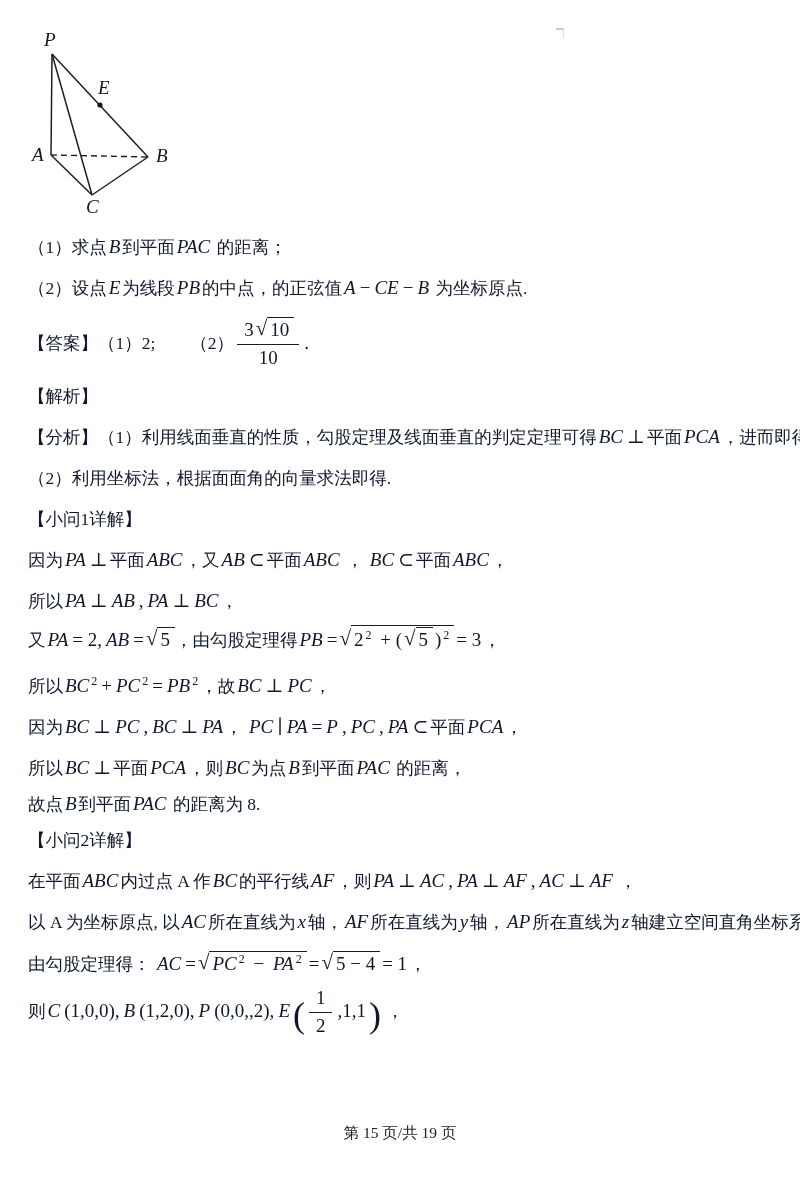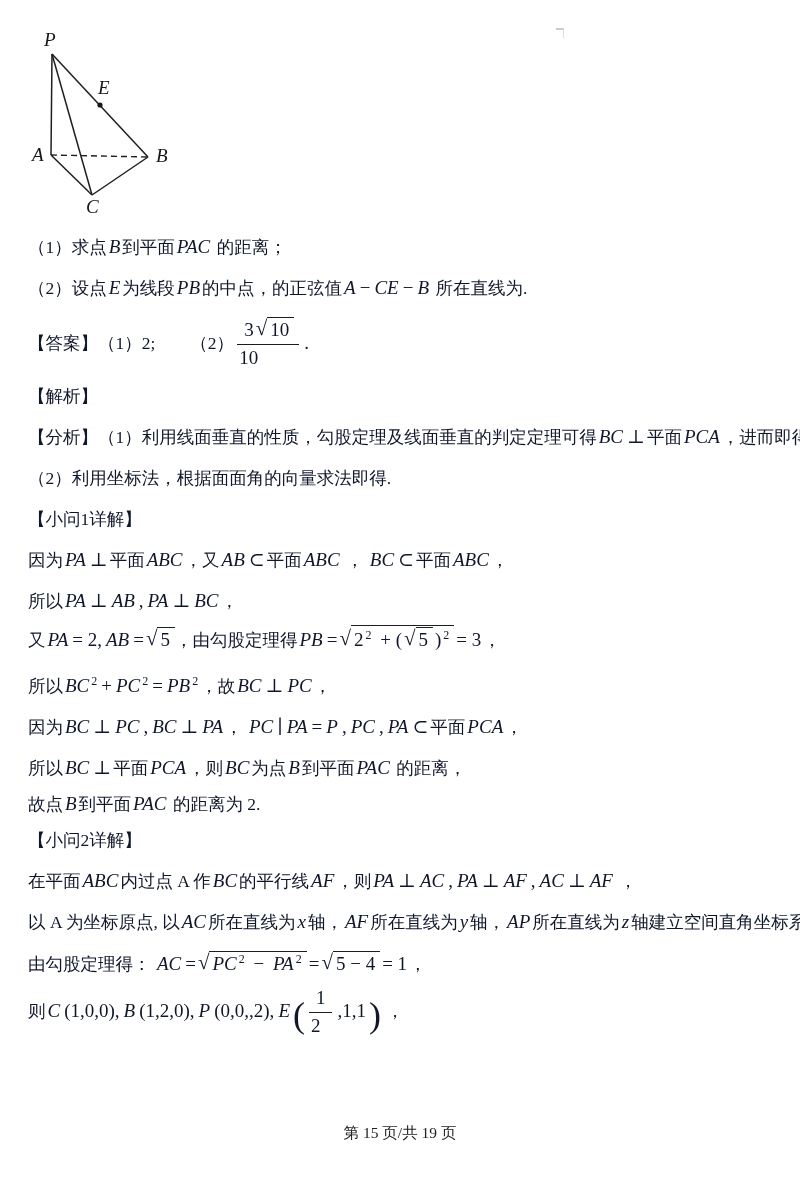--- a/index.html
+++ b/index.html
@@ -20,21 +20,21 @@
     white-space:pre;margin-top:11px;line-height:30px;min-height:30px;
     font-size:17.5px;color:#0f172a;
   }
   .t-c{font-size:17.5px;}
   .t-mi{font-style:italic;font-size:19px;margin:0 2px;}
   .t-mn{font-size:19px;margin:0 2px;}
   .t-sup{font-size:12px;vertical-align:7px;margin-right:2px;}
   .t-sqrt{display:inline;}
   .rs{font-size:21px;display:inline-block;transform:translateY(-1px);}
   .rb{display:inline-block;border-top:1.4px solid #1d1d1d;padding:0 3px 0 1px;line-height:1.25;}
-  .t-frac{display:inline-block;vertical-align:-15px;margin:0 3px;line-height:normal;}
+  .t-frac{display:inline-block;vertical-align:-15px;text-align:center;margin:0 3px;line-height:normal;}
   .t-frac .fn{display:block;border-bottom:1.3px solid #1d1d1d;padding:0 5px 2px;font-size:18px;line-height:1.2;}
   .t-frac .fd{display:block;padding-top:2px;font-size:18px;line-height:1.2;}
   .t-big{font-size:36px;vertical-align:-10px;line-height:0;margin:0 1px;}
   .footer{
     position:absolute;left:0;bottom:42px;width:100%;text-align:center;
     font-size:15.5px;color:#222;
   }
   .artifact{position:absolute;left:556px;top:28px;width:7px;height:8px;
     border-top:2px solid #b5b5b5;border-right:1px solid #cfcfcf;opacity:.7;}
 </style>
@@ -61,33 +61,33 @@
 
         <text class="fig-label" x="14" y="16">P</text>
         <text class="fig-label" x="68" y="64">E</text>
         <text class="fig-label" x="2" y="131">A</text>
         <text class="fig-label" x="126" y="132">B</text>
         <text class="fig-label" x="56" y="183">C</text>
       </svg>
     </div>
 
     <div class="ln" style="margin-top:14px"><span class="t-c">（1）求点</span><span class="t-mi">B</span><span class="t-c">到平面</span><span class="t-mi">PAC</span><span class="t-c"> 的距离；</span></div>
-    <div class="ln"><span class="t-c">（2）设点</span><span class="t-mi">E</span><span class="t-c">为线段</span><span class="t-mi">PB</span><span class="t-c">的中点，的正弦值</span><span class="t-mi">A</span><span class="t-mn">−</span><span class="t-mi">CE</span><span class="t-mn">−</span><span class="t-mi">B</span><span class="t-c"> 所在直线为.</span></div>
+    <div class="ln"><span class="t-c">（2）设点</span><span class="t-mi">E</span><span class="t-c">为线段</span><span class="t-mi">PB</span><span class="t-c">的中点，的正弦值</span><span class="t-mi">A</span><span class="t-mn">−</span><span class="t-mi">CE</span><span class="t-mn">−</span><span class="t-mi">B</span><span class="t-c"> 为坐标原点.</span></div>
     <div class="ln" style="margin-top:14px"><span class="t-c">【答案】（1）2;        （2）</span><span class="t-frac"><span class="fn"><span class="t-mn">3</span><span class="t-sqrt"><span class="rs">√</span><span class="rb"><span class="t-mn">10</span></span></span></span><span class="fd"><span class="t-mn">10</span></span></span><span class="t-mn">.</span></div>
     <div class="ln"><span class="t-c">【解析】</span></div>
     <div class="ln"><span class="t-c">【分析】（1）利用线面垂直的性质，勾股定理及线面垂直的判定定理可得</span><span class="t-mi">BC</span><span class="t-mn">⊥</span><span class="t-c">平面</span><span class="t-mi">PCA</span><span class="t-c">，进而即得；</span></div>
     <div class="ln"><span class="t-c">（2）利用坐标法，根据面面角的向量求法即得.</span></div>
     <div class="ln"><span class="t-c">【小问1详解】</span></div>
     <div class="ln"><span class="t-c">因为</span><span class="t-mi">PA</span><span class="t-mn">⊥</span><span class="t-c">平面</span><span class="t-mi">ABC</span><span class="t-c">，又</span><span class="t-mi">AB</span><span class="t-mn">⊂</span><span class="t-c">平面</span><span class="t-mi">ABC</span><span class="t-c"> ， </span><span class="t-mi">BC</span><span class="t-mn">⊂</span><span class="t-c">平面</span><span class="t-mi">ABC</span><span class="t-c">，</span></div>
     <div class="ln"><span class="t-c">所以</span><span class="t-mi">PA</span><span class="t-mn">⊥</span><span class="t-mi">AB</span><span class="t-mn">,</span><span class="t-mi">PA</span><span class="t-mn">⊥</span><span class="t-mi">BC</span><span class="t-c">，</span></div>
     <div class="ln" style="margin-top:8px"><span class="t-c">又</span><span class="t-mi">PA</span><span class="t-mn">= 2,</span><span class="t-mi">AB</span><span class="t-mn">=</span><span class="t-sqrt"><span class="rs">√</span><span class="rb"><span class="t-mn">5</span></span></span><span class="t-c">，由勾股定理得</span><span class="t-mi">PB</span><span class="t-mn">=</span><span class="t-sqrt"><span class="rs">√</span><span class="rb"><span class="t-mn">2</span><span class="t-sup">2</span><span class="t-mn"> + (</span><span class="t-sqrt"><span class="rs">√</span><span class="rb"><span class="t-mn">5</span></span></span><span class="t-mn">)</span><span class="t-sup">2</span></span></span><span class="t-mn">= 3</span><span class="t-c">，</span></div>
     <div class="ln"><span class="t-c">所以</span><span class="t-mi">BC</span><span class="t-sup">2</span><span class="t-mn">+</span><span class="t-mi">PC</span><span class="t-sup">2</span><span class="t-mn">=</span><span class="t-mi">PB</span><span class="t-sup">2</span><span class="t-c">，故</span><span class="t-mi">BC</span><span class="t-mn">⊥</span><span class="t-mi">PC</span><span class="t-c">，</span></div>
     <div class="ln"><span class="t-c">因为</span><span class="t-mi">BC</span><span class="t-mn">⊥</span><span class="t-mi">PC</span><span class="t-mn">,</span><span class="t-mi">BC</span><span class="t-mn">⊥</span><span class="t-mi">PA</span><span class="t-c">， </span><span class="t-mi">PC</span><span class="t-mn">∣</span><span class="t-mi">PA</span><span class="t-mn">=</span><span class="t-mi">P</span><span class="t-mn">,</span><span class="t-mi">PC</span><span class="t-mn">,</span><span class="t-mi">PA</span><span class="t-mn">⊂</span><span class="t-c">平面</span><span class="t-mi">PCA</span><span class="t-c">，</span></div>
     <div class="ln"><span class="t-c">所以</span><span class="t-mi">BC</span><span class="t-mn">⊥</span><span class="t-c">平面</span><span class="t-mi">PCA</span><span class="t-c">，则</span><span class="t-mi">BC</span><span class="t-c">为点</span><span class="t-mi">B</span><span class="t-c">到平面</span><span class="t-mi">PAC</span><span class="t-c"> 的距离，</span></div>
-    <div class="ln" style="margin-top:6px"><span class="t-c">故点</span><span class="t-mi">B</span><span class="t-c">到平面</span><span class="t-mi">PAC</span><span class="t-c"> 的距离为 2.</span></div>
+    <div class="ln" style="margin-top:6px"><span class="t-c">故点</span><span class="t-mi">B</span><span class="t-c">到平面</span><span class="t-mi">PAC</span><span class="t-c"> 的距离为 8.</span></div>
     <div class="ln" style="margin-top:6px"><span class="t-c">【小问2详解】</span></div>
     <div class="ln"><span class="t-c">在平面</span><span class="t-mi">ABC</span><span class="t-c">内过点 A 作</span><span class="t-mi">BC</span><span class="t-c">的平行线</span><span class="t-mi">AF</span><span class="t-c">，则</span><span class="t-mi">PA</span><span class="t-mn">⊥</span><span class="t-mi">AC</span><span class="t-mn">,</span><span class="t-mi">PA</span><span class="t-mn">⊥</span><span class="t-mi">AF</span><span class="t-mn">,</span><span class="t-mi">AC</span><span class="t-mn">⊥</span><span class="t-mi">AF</span><span class="t-c"> ，</span></div>
     <div class="ln"><span class="t-c">以 A 为坐标原点, 以</span><span class="t-mi">AC</span><span class="t-c">所在直线为</span><span class="t-mi">x</span><span class="t-c">轴，</span><span class="t-mi">AF</span><span class="t-c">所在直线为</span><span class="t-mi">y</span><span class="t-c">轴，</span><span class="t-mi">AP</span><span class="t-c">所在直线为</span><span class="t-mi">z</span><span class="t-c">轴建立空间直角坐标系，</span></div>
     <div class="ln"><span class="t-c">由勾股定理得： </span><span class="t-mi">AC</span><span class="t-mn">=</span><span class="t-sqrt"><span class="rs">√</span><span class="rb"><span class="t-mi">PC</span><span class="t-sup">2</span><span class="t-mn"> − </span><span class="t-mi">PA</span><span class="t-sup">2</span></span></span><span class="t-mn">=</span><span class="t-sqrt"><span class="rs">√</span><span class="rb"><span class="t-mn">5 − 4</span></span></span><span class="t-mn">= 1</span><span class="t-c">，</span></div>
     <div class="ln" style="margin-top:8px"><span class="t-c">则</span><span class="t-mi">C</span><span class="t-mn">(1,0,0),</span><span class="t-mi">B</span><span class="t-mn">(1,2,0),</span><span class="t-mi">P</span><span class="t-mn">(0,0,,2),</span><span class="t-mi">E</span><span class="t-big">(</span><span class="t-frac"><span class="fn"><span class="t-mn">1</span></span><span class="fd"><span class="t-mn">2</span></span></span><span class="t-mn">,1,1</span><span class="t-big">)</span><span class="t-c"> ，</span></div>
 
   </div>
 
   <div class="footer">第 15 页/共 19 页</div>
 </div>

